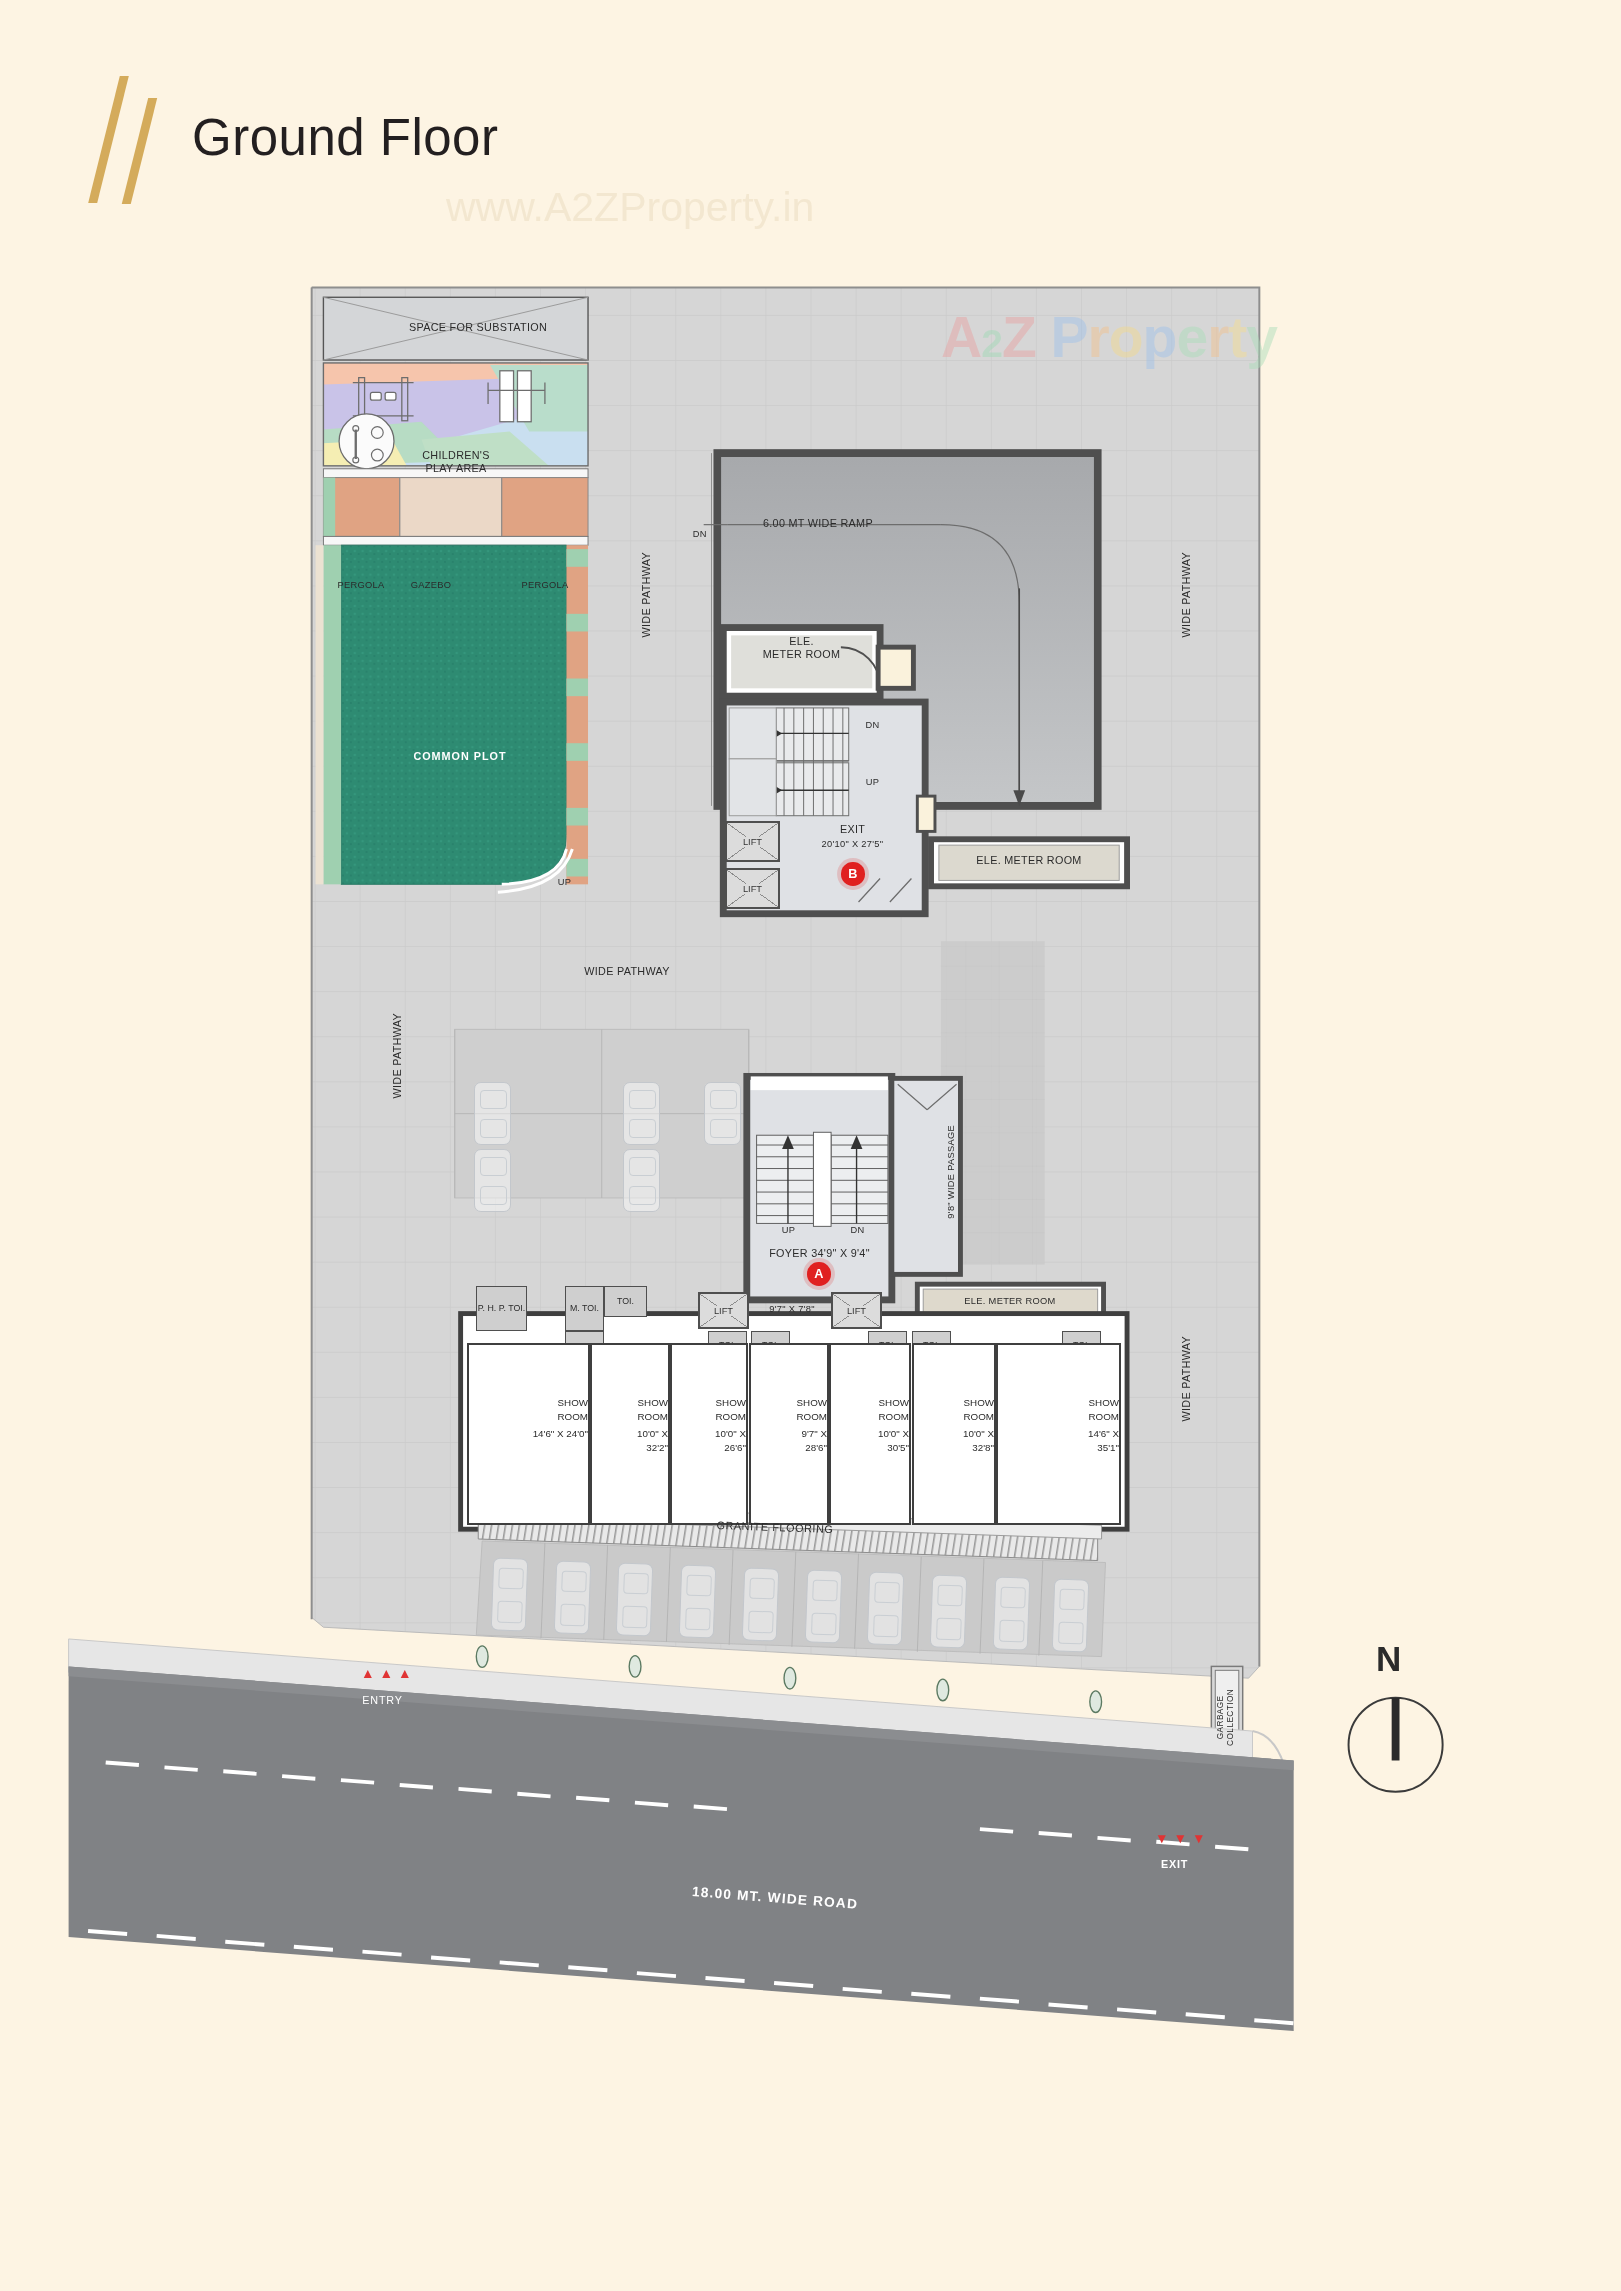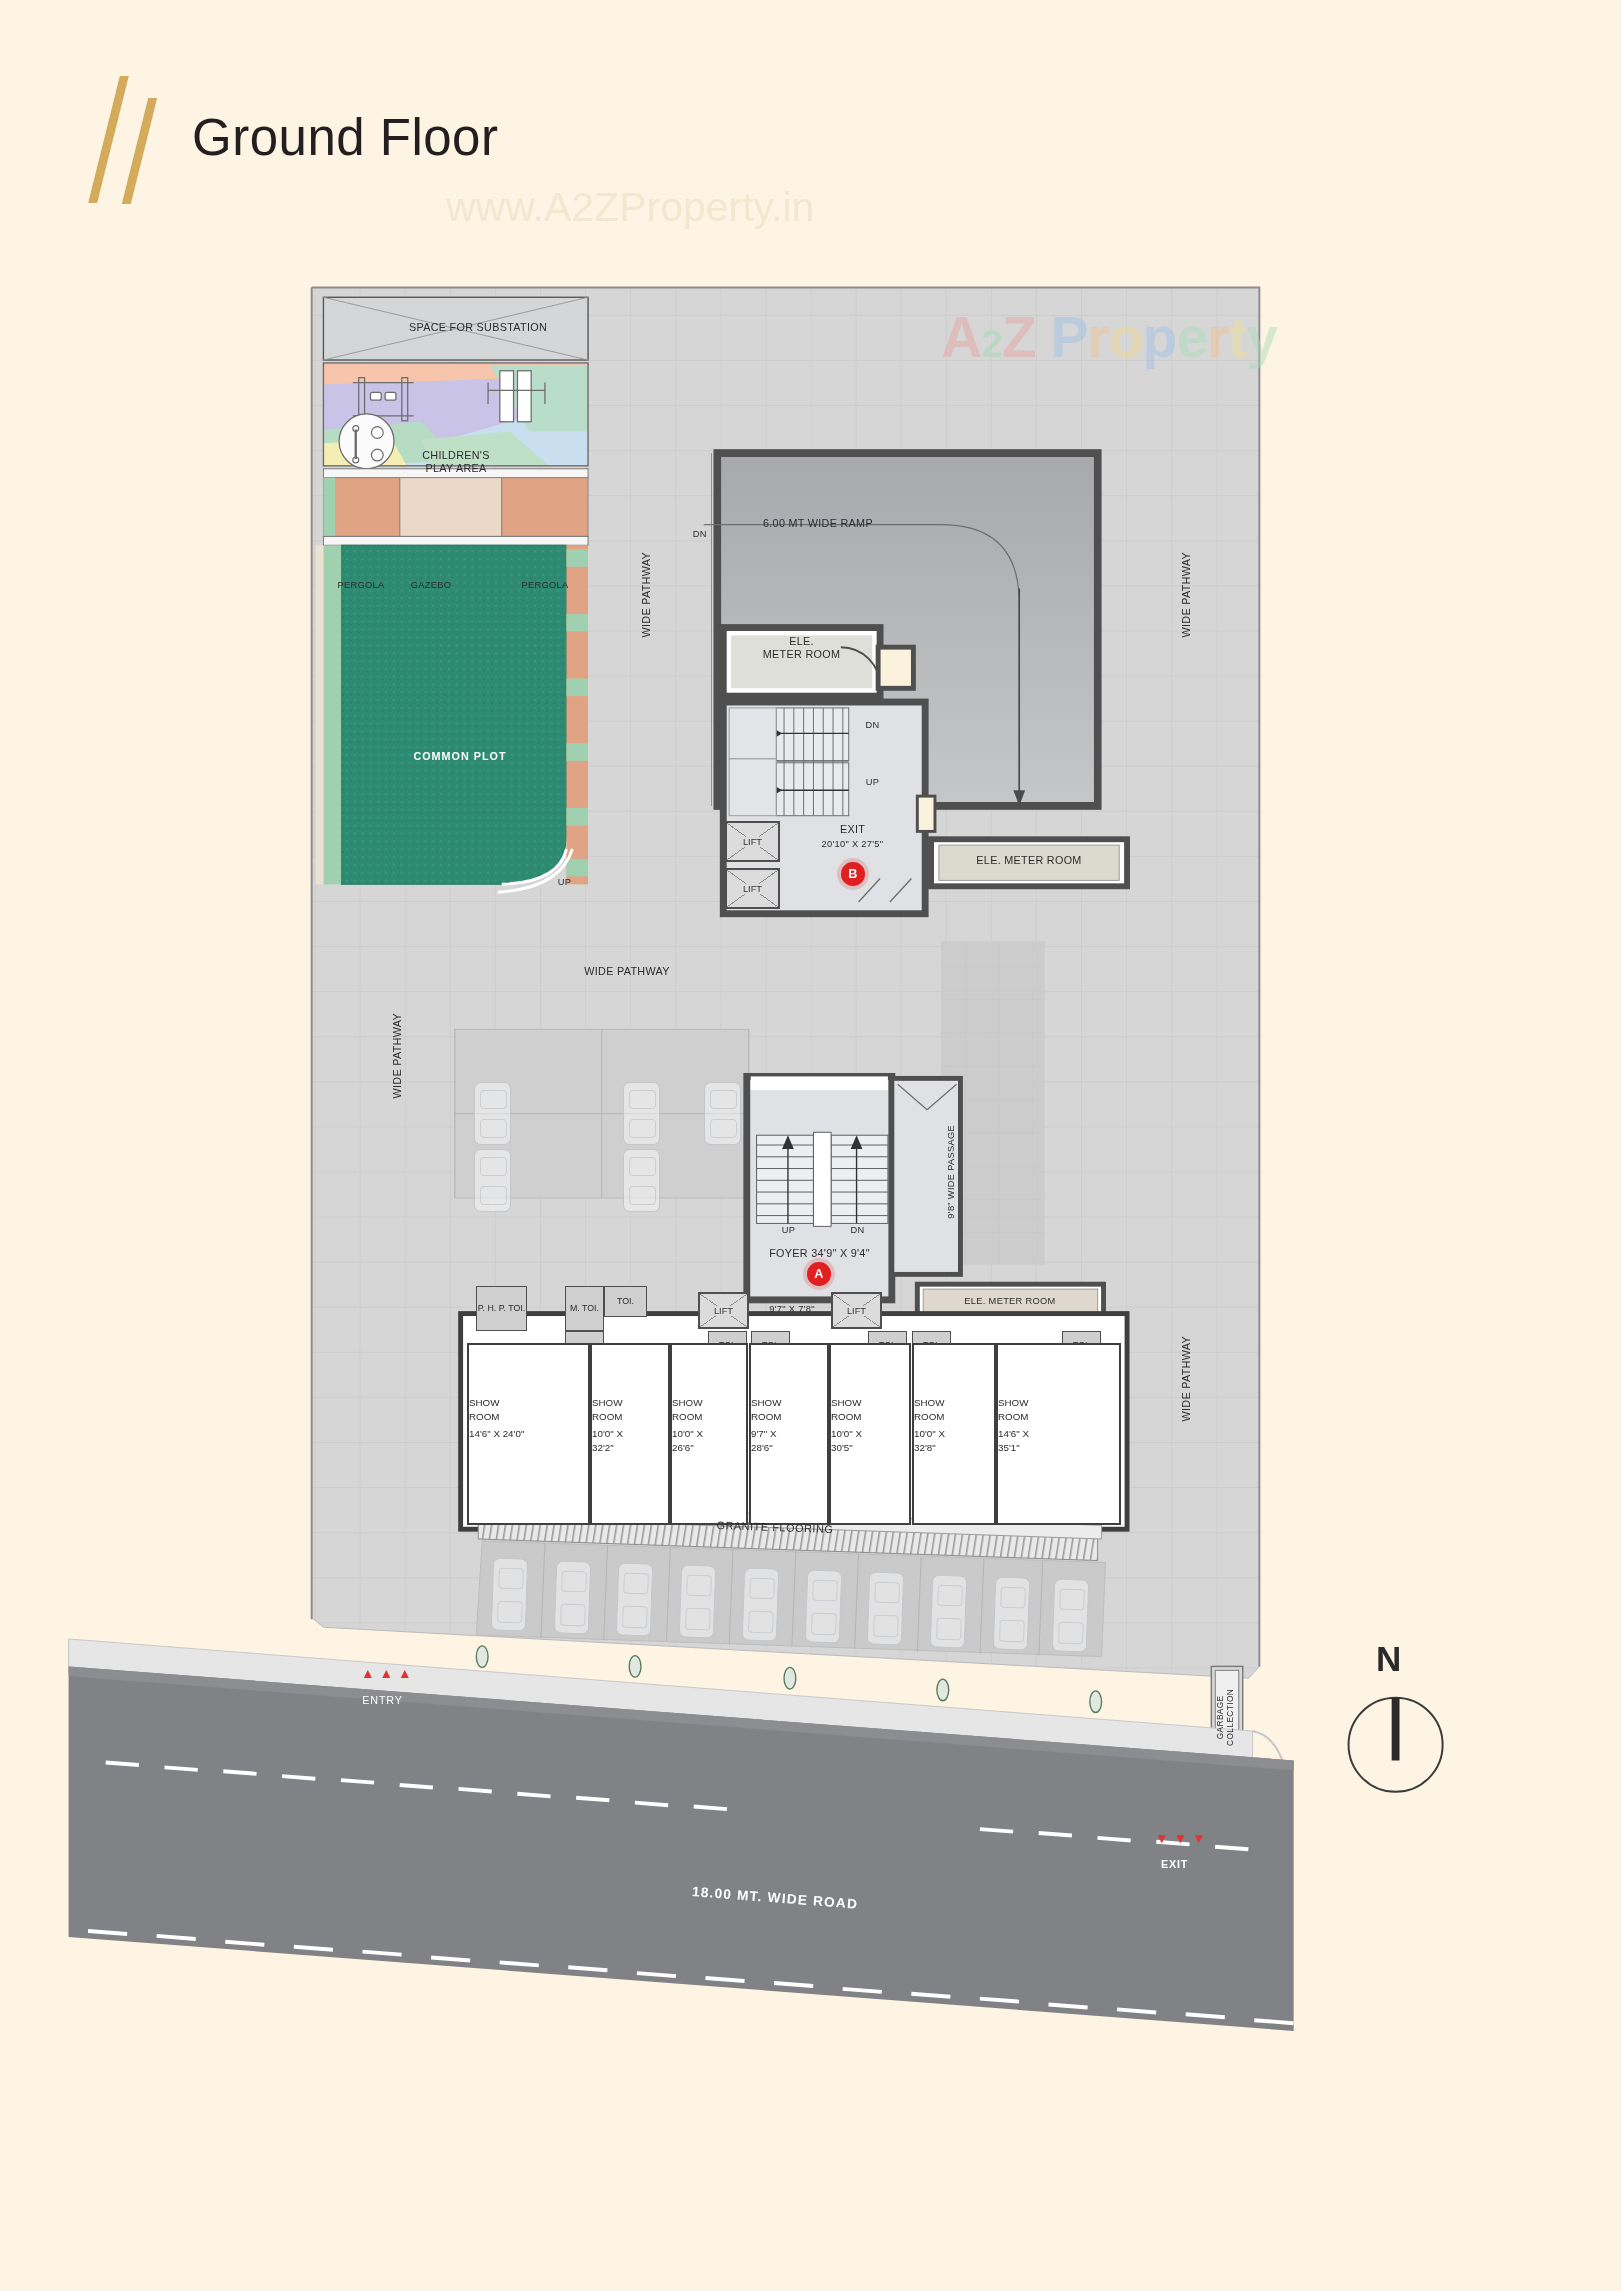--- a/index.html
+++ b/index.html
@@ -84,21 +84,21 @@
 
   .toi{
     position:absolute;background:#cfcfcf;border:1.6px solid #4f4f4f;
     box-sizing:border-box;display:flex;align-items:center;justify-content:center;
     font-size:8.8px;color:#2b2b2b;text-align:center;line-height:1.15;
   }
   .showroom{
     position:absolute;background:#ffffff;border:2px solid #3f3f3f;box-sizing:border-box;
   }
   .sr-label{
-    position:absolute;width:100%;text-align:left;font-size:9.8px;color:#2b2b2b;line-height:1.45;
+    position:absolute;width:100%;text-align:right;font-size:9.8px;color:#2b2b2b;line-height:1.45;
     white-space:pre-line;
   }
   .car{
     position:absolute;border:1px solid #c3c7cc;border-radius:6.9px;background:rgba(255,255,255,.45);
   }
   .car:before{
     content:"";position:absolute;left:14%;top:12%;width:72%;height:28%;
     border:1px solid #c9ced3;border-radius:3.9px;
   }
   .car:after{

